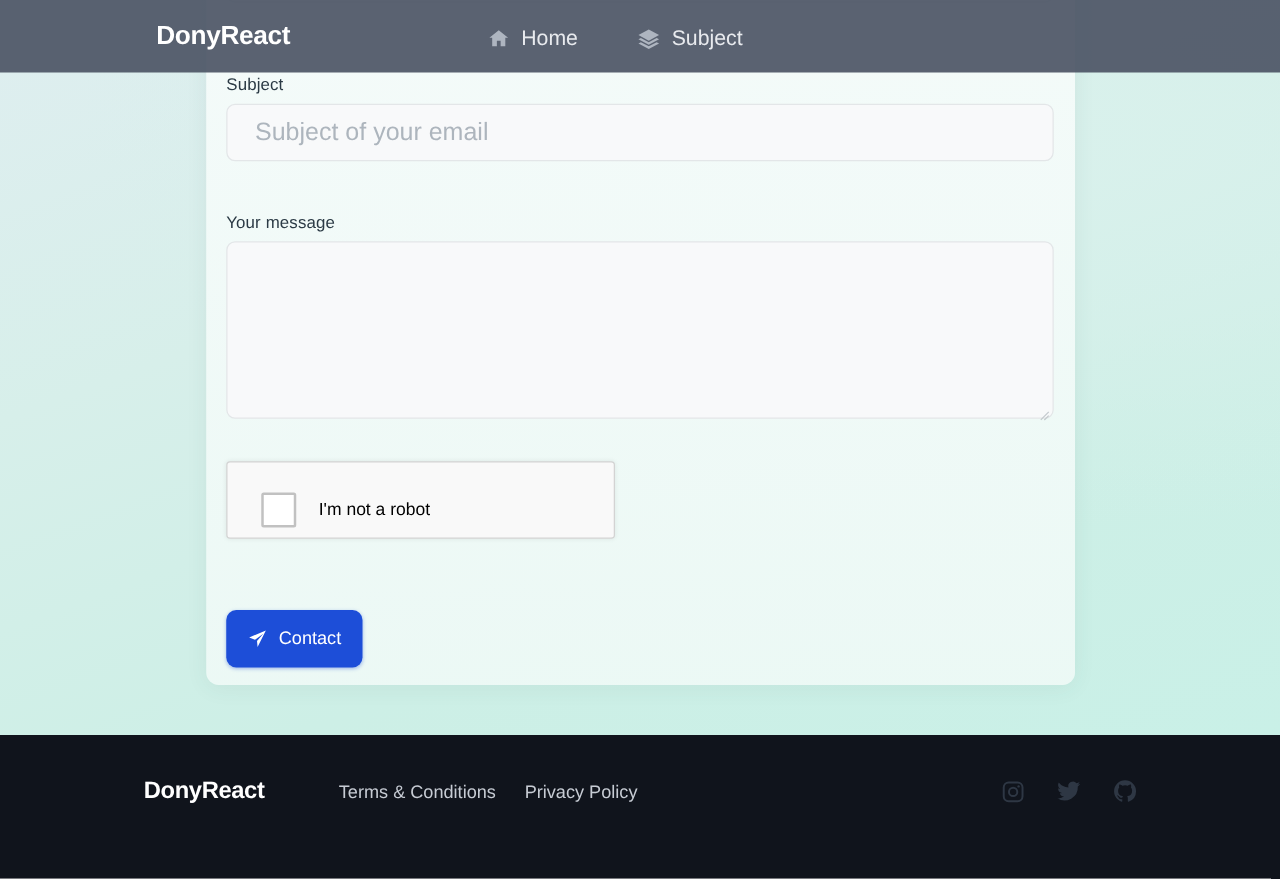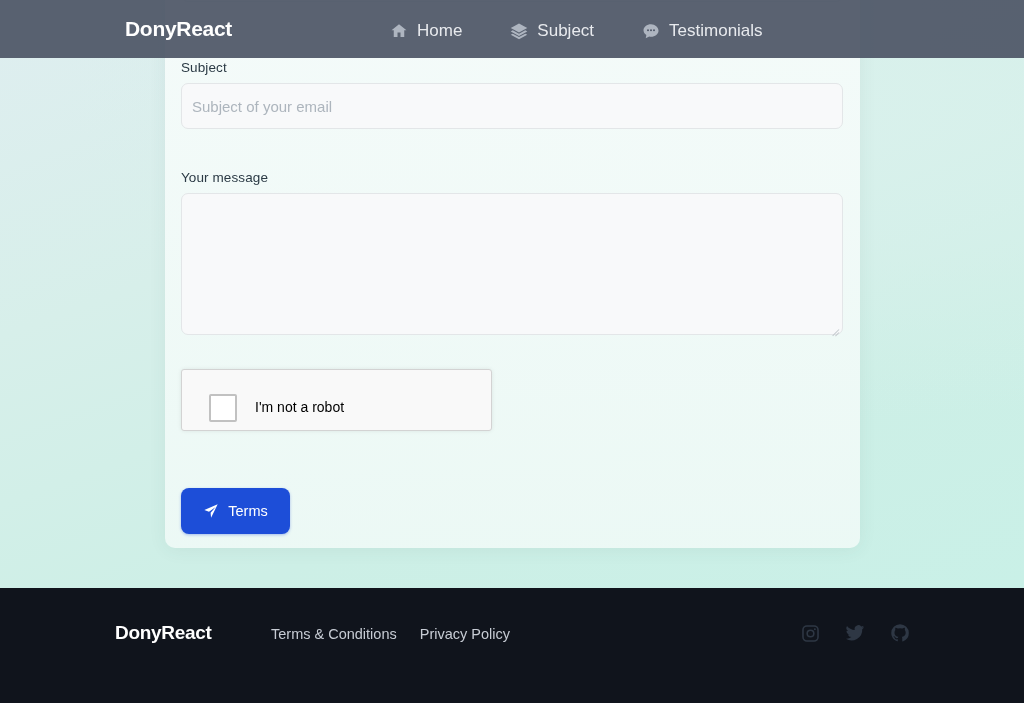--- a/index.html
+++ b/index.html
@@ -24,21 +24,21 @@
     border-radius:10px;
     box-shadow:0 2px 18px rgba(60,90,90,.07);
   }
   .field-block{ position:absolute; left:16px; width:662px; }
   .field-label{
     font-size:13.5px; color:#2b3a45; letter-spacing:.1px; margin-bottom:8px;
   }
   .text-input{
     display:block; width:662px; height:46px;
     background:#f8f9fa; border:1px solid #e3e6e8; border-radius:7px;
-    padding:0 10px; font-size:15px; color:#2b3a45;
+    padding:0 22px; font-size:20px; color:#2b3a45;
     font-family:"Liberation Sans", sans-serif; outline:none;
   }
   .text-input::placeholder{ color:#adb5bd; }
   .textarea{
     display:block; width:662px; height:142px;
     background:#f8f9fa; border:1px solid #e3e6e8; border-radius:7px;
     padding:12px 14px; font-size:14.5px; color:#2b3a45;
     font-family:"Liberation Sans", sans-serif; outline:none; resize:none;
   }
   .resize-grip{
@@ -153,21 +153,21 @@
 
   <div class="recaptcha">
     <div class="rc-check"></div>
     <div class="rc-label">I'm not a robot</div>
   </div>
 
   <button class="submit-btn">
     <svg width="16" height="16" viewBox="0 0 24 24" fill="#ffffff">
       <path d="M22 2L2 10.5l7 2.6L19 6l-7.6 8.6.7 7.4L22 2z"></path>
     </svg>
-    <span>Terms</span>
+    <span>Contact</span>
   </button>
 </div>
 
 <div class="navbar">
   <div class="brand">DonyReact</div>
   <div class="nav-links">
 
     <a class="nav-item" href="#">
       <span class="nav-ico">
         <svg width="18" height="18" viewBox="0 0 24 24" fill="currentColor">
@@ -181,31 +181,20 @@
       <span class="nav-ico">
         <svg width="18" height="18" viewBox="0 0 24 24" fill="currentColor">
           <path d="M12 2L1 8l11 6 11-6-11-6z"></path>
           <path d="M1 12.5l11 6 11-6-2.6-1.4L12 15.6 3.6 11.1 1 12.5z"></path>
           <path d="M1 17l11 6 11-6-2.6-1.4L12 20.1 3.6 15.6 1 17z"></path>
         </svg>
       </span>
       <span>Subject</span>
     </a>
 
-    <a class="nav-item" href="#">
-      <span class="nav-ico">
-        <svg width="18" height="18" viewBox="0 0 24 24" fill="currentColor">
-          <path d="M12 3C6.5 3 2 6.6 2 11c0 2.5 1.5 4.8 3.8 6.3L5 21.5l4.6-2.3c.8.2 1.6.3 2.4.3 5.5 0 10-3.6 10-8S17.5 3 12 3z"></path>
-          <circle cx="8" cy="11" r="1.3" fill="#4e5666"></circle>
-          <circle cx="12" cy="11" r="1.3" fill="#4e5666"></circle>
-          <circle cx="16" cy="11" r="1.3" fill="#4e5666"></circle>
-        </svg>
-      </span>
-      <span>Testimonials</span>
-    </a>
 
   </div>
 </div>
 
 <div class="footer">
   <div class="footer-top">
     <div class="footer-brand">DonyReact</div>
     <div class="footer-links">
       <a href="#">Terms &amp; Conditions</a>
       <a href="#">Privacy Policy</a>

